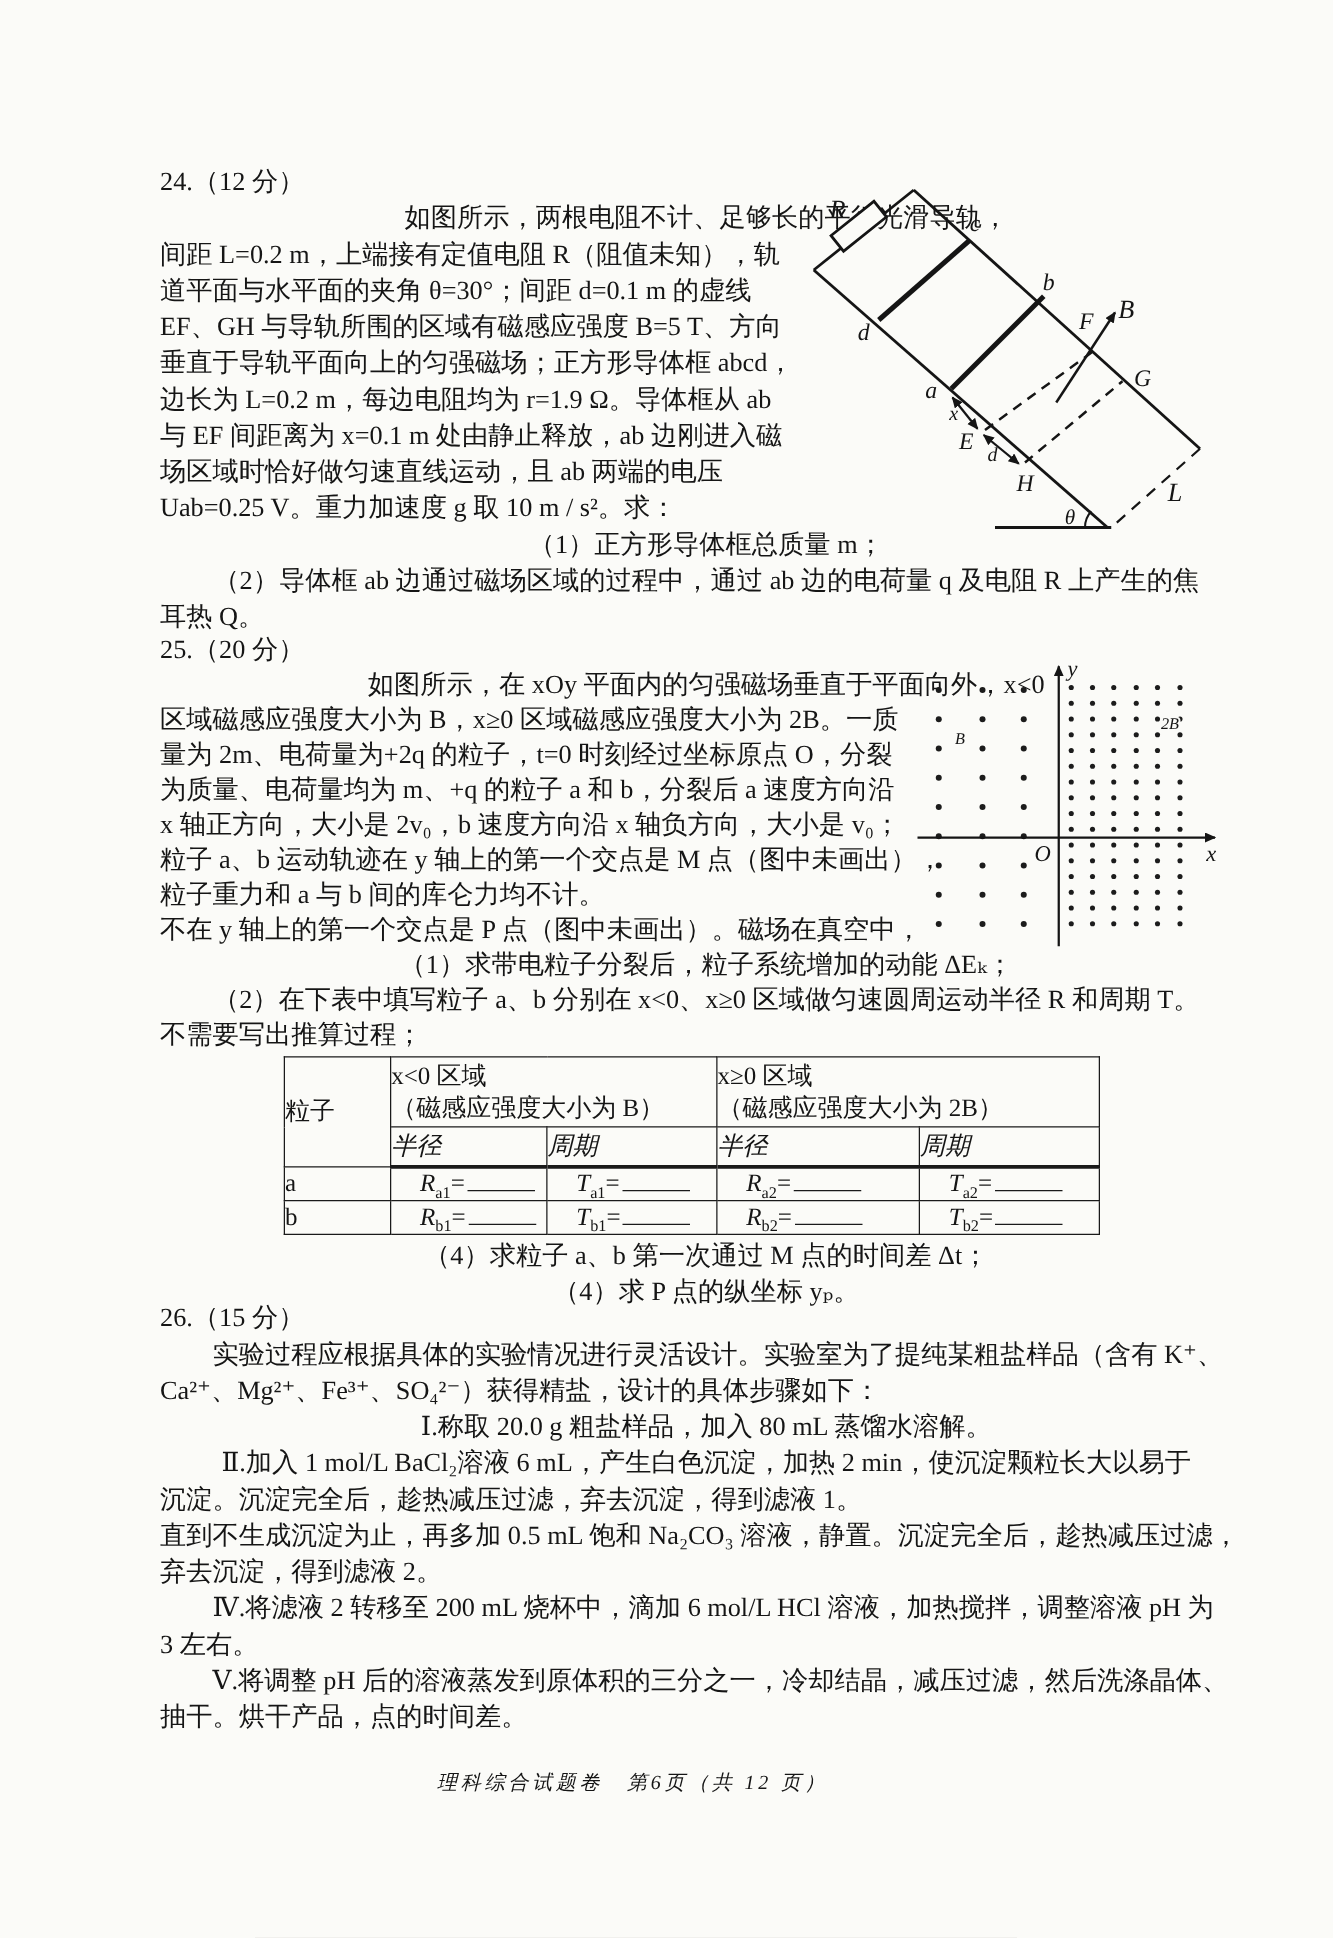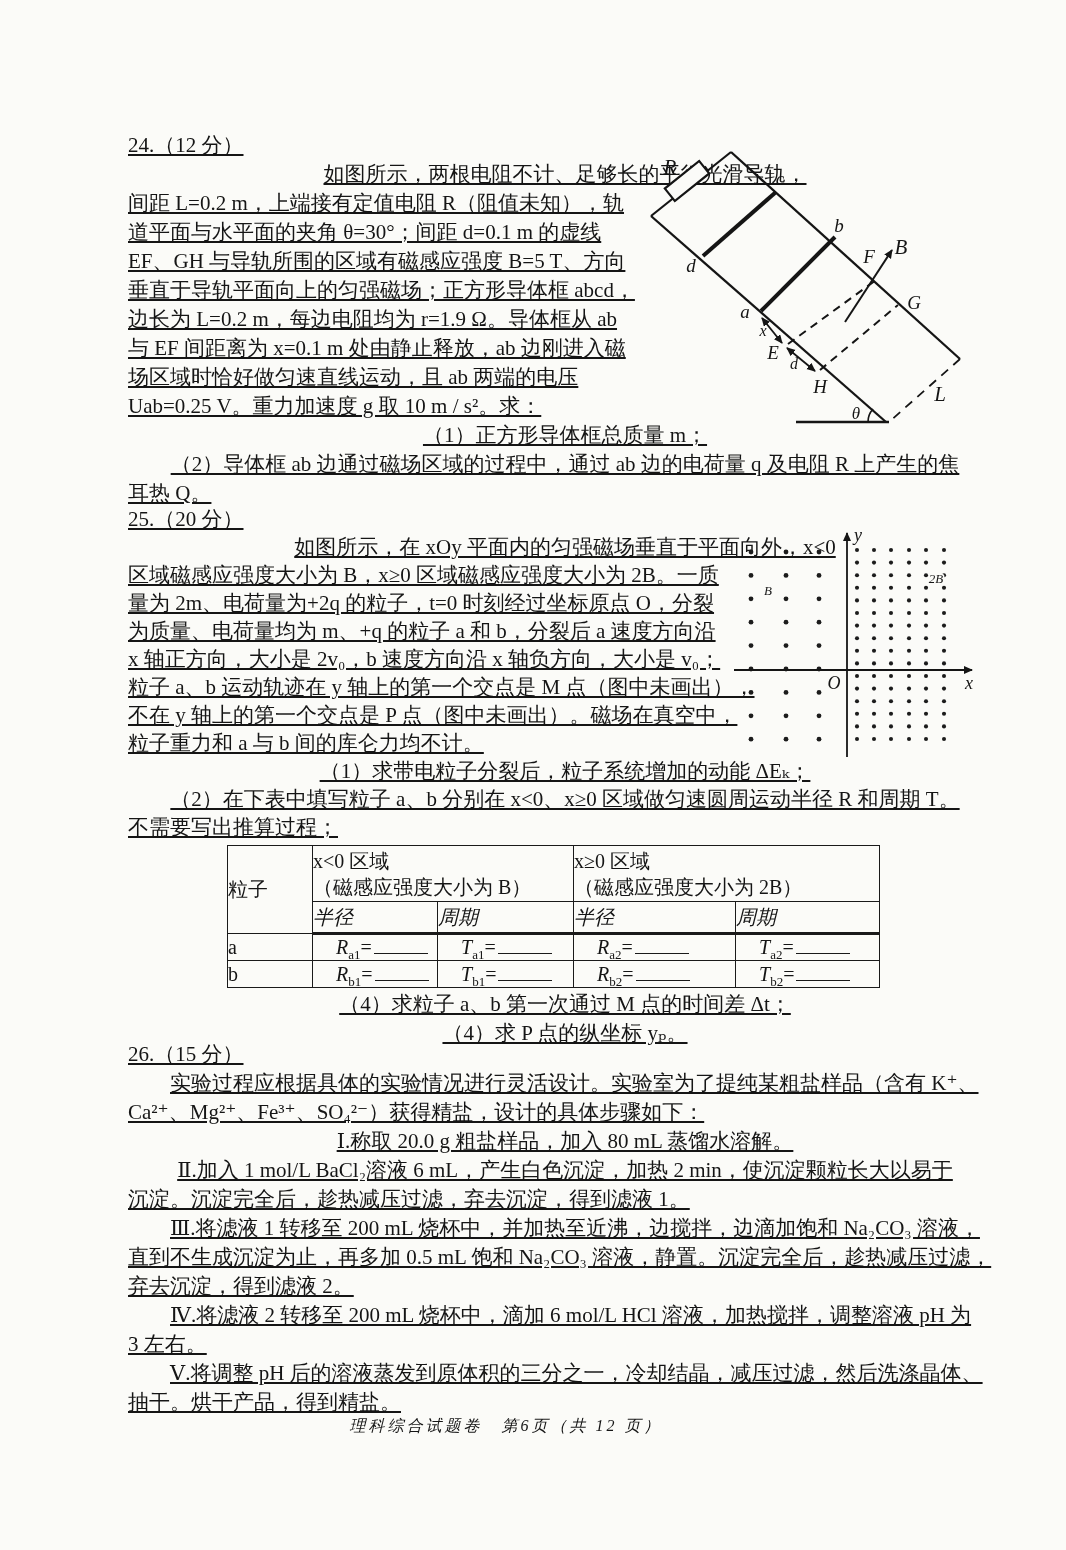--- a/index.html
+++ b/index.html
@@ -1,19 +1,19 @@
 <!DOCTYPE html>
 <html><head>
 <meta charset="utf-8">
 <style>
   html,body{margin:0;padding:0;background:#e9e8e5;}
   .page{position:relative;width:1066px;height:1550px;background:#fbfbf8;overflow:hidden;
         font-family:"Liberation Serif","DejaVu Serif",serif;color:#151515;}
   .sec{position:absolute;left:128px;width:832px;}
-  .line{height:29px;line-height:29px;font-size:21px;white-space:nowrap;font-weight:500;text-decoration:underline;}
+  .line{height:29px;line-height:29px;font-size:21px;white-space:nowrap;font-weight:500;}
   .lh28 .line{height:28px;line-height:28px;}
   .ind{padding-left:42px;text-align:center;}
   .fig{position:absolute;}
   svg text{font-family:"Liberation Serif","DejaVu Serif",serif;font-style:italic;fill:#151515;}
   table.grid{position:absolute;left:227px;top:845px;border-collapse:collapse;table-layout:fixed;
              font-weight:500;}
   .grid td{border:1.7px solid #1a1a1a;text-align:left;vertical-align:middle;
            font-size:20px;line-height:25px;padding:0;}
   .grid tr.hdr2 td{border-bottom:3px solid #1a1a1a;height:30px;font-style:italic;}
   .grid td.cell{text-align:left;padding-left:23px;}
@@ -90,22 +90,22 @@
   </div>
 
   <div class="sec lh28" style="top:505px">
     <div class="line">25.（20 分）</div>
     <div class="line ind">如图所示，在 xOy 平面内的匀强磁场垂直于平面向外，x&lt;0</div>
     <div class="line">区域磁感应强度大小为 B，x≥0 区域磁感应强度大小为 2B。一质</div>
     <div class="line">量为 2m、电荷量为+2q 的粒子，t=0 时刻经过坐标原点 O，分裂</div>
     <div class="line">为质量、电荷量均为 m、+q 的粒子 a 和 b，分裂后 a 速度方向沿</div>
     <div class="line">x 轴正方向，大小是 2v₀，b 速度方向沿 x 轴负方向，大小是 v₀；</div>
     <div class="line">粒子 a、b 运动轨迹在 y 轴上的第一个交点是 M 点（图中未画出），</div>
+    <div class="line">粒子重力和 a 与 b 间的库仑力均不计。</div>
     <div class="line">不在 y 轴上的第一个交点是 P 点（图中未画出）。磁场在真空中，</div>
-    <div class="line">粒子重力和 a 与 b 间的库仑力均不计。</div>
     <div class="line ind">（1）求带电粒子分裂后，粒子系统增加的动能 ΔEₖ；</div>
     <div class="line ind">（2）在下表中填写粒子 a、b 分别在 x&lt;0、x≥0 区域做匀速圆周运动半径 R 和周期 T。</div>
     <div class="line">不需要写出推算过程；</div>
   </div>
 
   <div class="fig" style="left:722px;top:517px">
     <svg width="343" height="252" viewBox="0 0 343 252">
       <g id="dotsL" fill="#1c1c1c">
           <circle cx="29" cy="35" r="2.4"></circle>
           <circle cx="29" cy="58.4" r="2.4"></circle>
@@ -295,24 +295,23 @@
     <div class="line ind">（4）求 P 点的纵坐标 yₚ。</div>
   </div>
 
   <div class="sec" style="top:1040px">
     <div class="line">26.（15 分）</div>
     <div class="line ind">实验过程应根据具体的实验情况进行灵活设计。实验室为了提纯某粗盐样品（含有 K⁺、</div>
     <div class="line">Ca²⁺、Mg²⁺、Fe³⁺、SO₄²⁻）获得精盐，设计的具体步骤如下：</div>
     <div class="line ind">Ⅰ.称取 20.0 g 粗盐样品，加入 80 mL 蒸馏水溶解。</div>
     <div class="line ind">Ⅱ.加入 1 mol/L BaCl₂溶液 6 mL，产生白色沉淀，加热 2 min，使沉淀颗粒长大以易于</div>
     <div class="line">沉淀。沉淀完全后，趁热减压过滤，弃去沉淀，得到滤液 1。</div>
-    <div class="line ind">Ⅲ.将滤液 1 转移至 200 mL 烧杯中，并加热至近沸，边搅拌，边滴加饱和 Na₂CO₃ 溶液，</div>
     <div class="line">直到不生成沉淀为止，再多加 0.5 mL 饱和 Na₂CO₃ 溶液，静置。沉淀完全后，趁热减压过滤，</div>
     <div class="line">弃去沉淀，得到滤液 2。</div>
     <div class="line ind">Ⅳ.将滤液 2 转移至 200 mL 烧杯中，滴加 6 mol/L HCl 溶液，加热搅拌，调整溶液 pH 为</div>
     <div class="line">3 左右。</div>
     <div class="line ind">Ⅴ.将调整 pH 后的溶液蒸发到原体积的三分之一，冷却结晶，减压过滤，然后洗涤晶体、</div>
-    <div class="line">抽干。烘干产品，得到精盐。</div>
+    <div class="line">抽干。烘干产品，点的时间差。</div>
   </div>
 
   <div class="footer">理科综合试题卷　第6页（共 12 页）</div>
 
 </div>
 
 </body></html>

